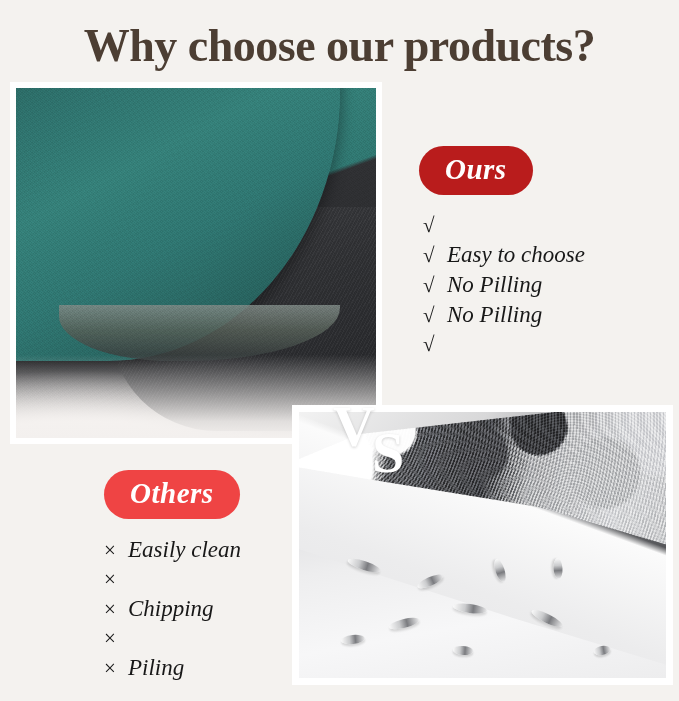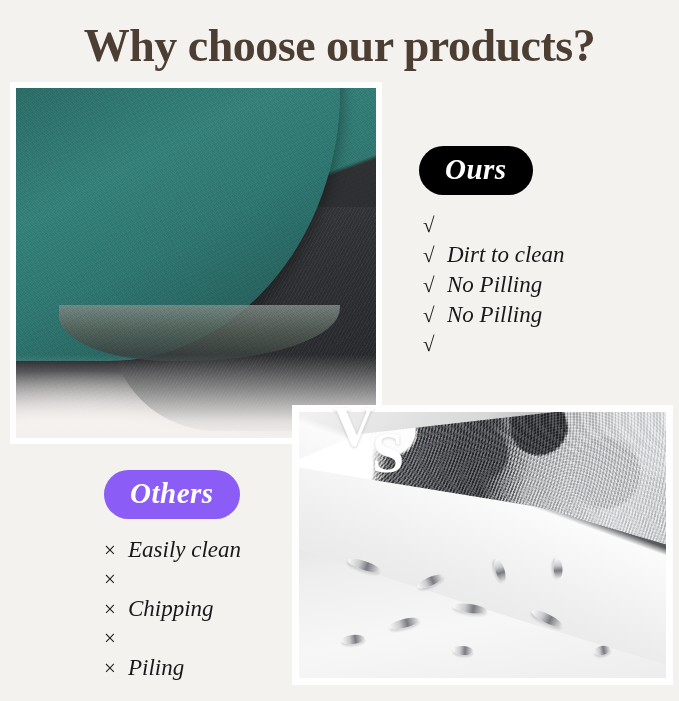--- a/index.html
+++ b/index.html
@@ -301,45 +301,45 @@
     <div class="lint l7"></div>
     <div class="lint l8"></div>
     <div class="lint l9"></div>
     <div class="lint l10"></div>
   </div>
 
   <div class="vs-mark" id="vs-v">V</div>
   <div class="vs-mark" id="vs-s">S</div>
 
   <div id="ours-block">
-    <div class="badge" id="ours-badge" style="background: #000000;">Ours</div>
+    <div class="badge" id="ours-badge" style="background: #b91c1c;">Ours</div>
     <ul class="feature-list" id="ours-list">
         <li>
           <span class="mark">√</span>
         </li>
         <li>
           <span class="mark">√</span>
-          <span class="label">Dirt to clean</span>
+          <span class="label">Easy to choose</span>
         </li>
         <li>
           <span class="mark">√</span>
           <span class="label">No Pilling</span>
         </li>
         <li>
           <span class="mark">√</span>
           <span class="label">No Pilling</span>
         </li>
         <li>
           <span class="mark">√</span>
         </li>
       </ul>
   </div>
 
   <div id="others-block">
-    <div class="badge" id="others-badge" style="background: #8b5cf6;">Others</div>
+    <div class="badge" id="others-badge" style="background: #ef4444;">Others</div>
     <ul class="feature-list" id="others-list">
         <li>
           <span class="mark">×</span>
           <span class="label">Easily clean</span>
         </li>
         <li>
           <span class="mark">×</span>
         </li>
         <li>
           <span class="mark">×</span>

